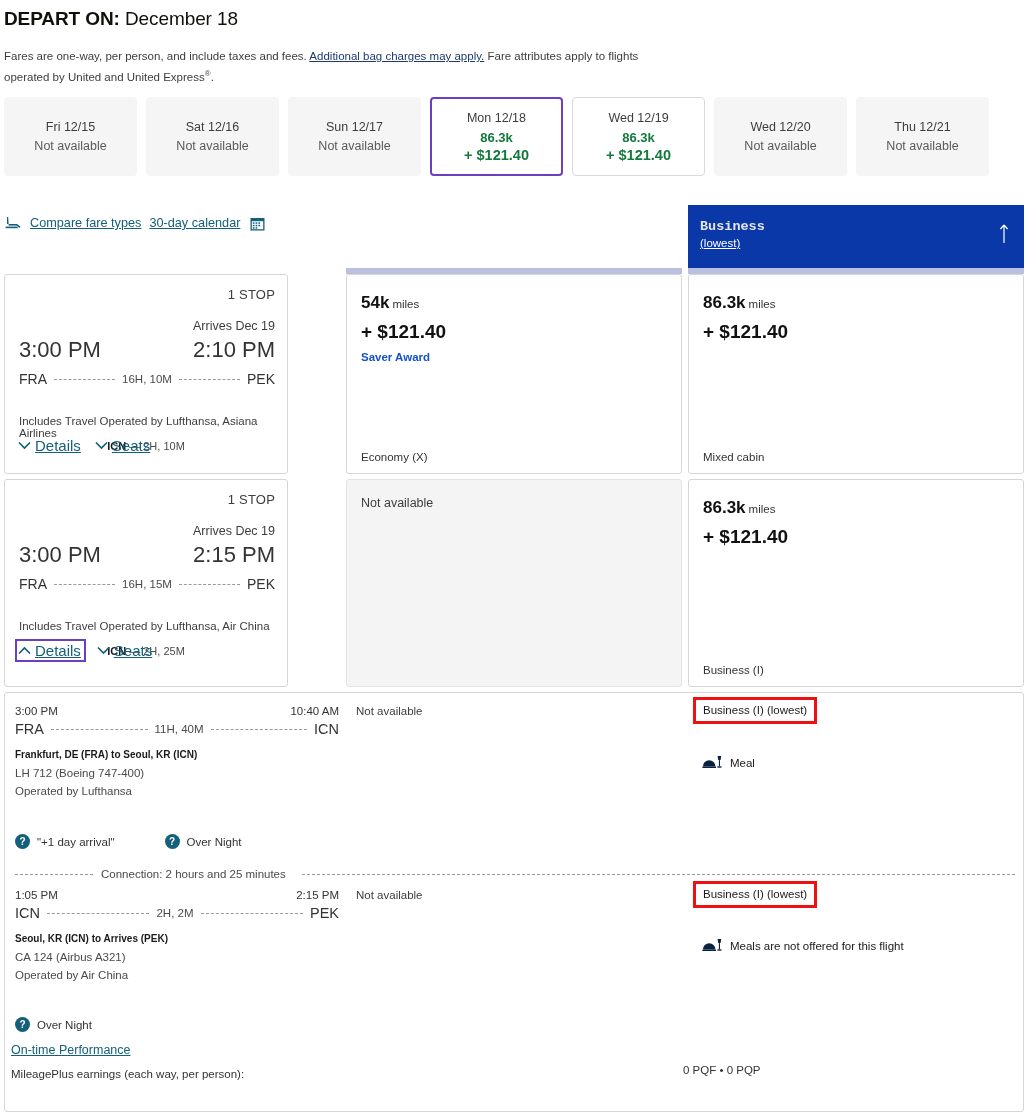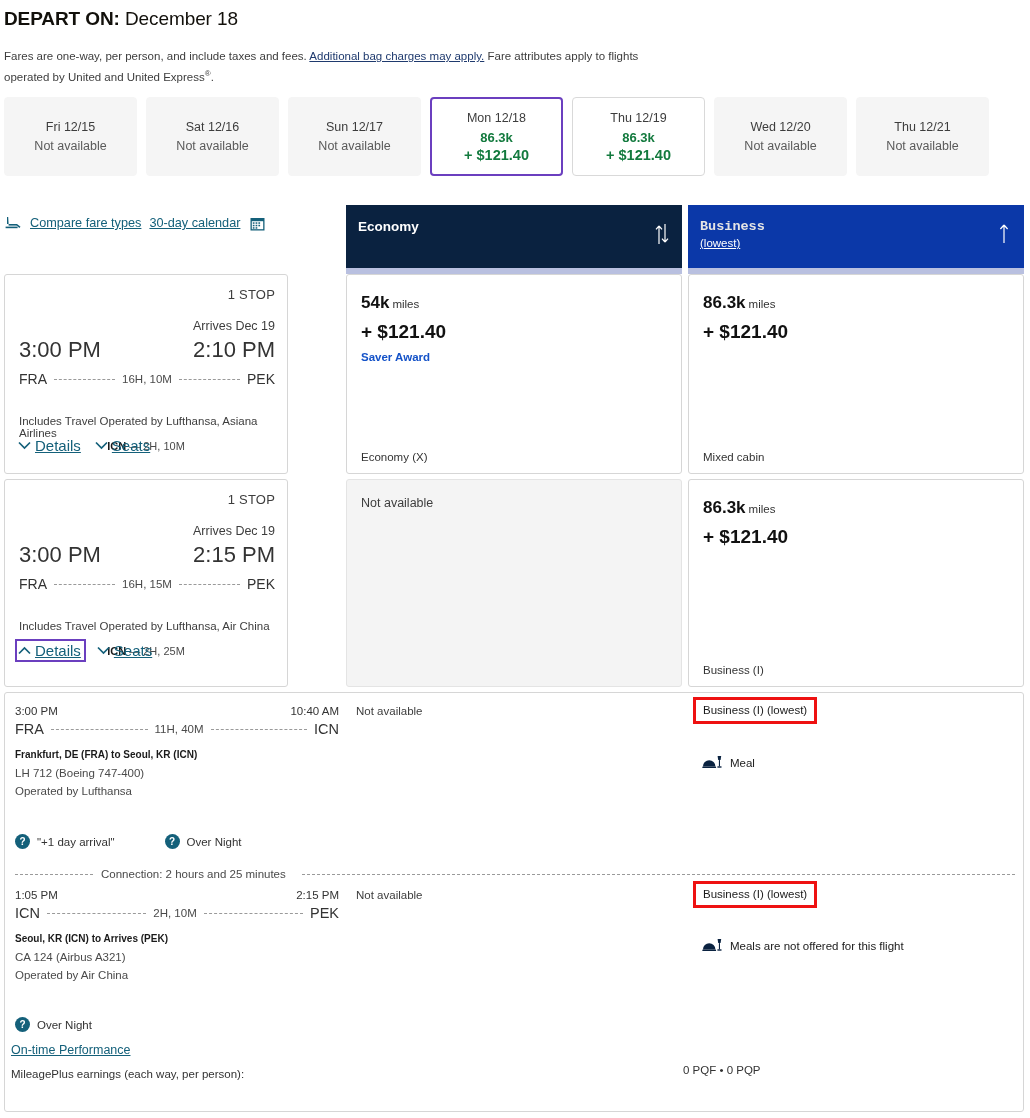--- a/index.html
+++ b/index.html
@@ -335,21 +335,21 @@
       <div class="date-card unavailable">
         <div class="dlabel">Sun 12/17</div>
         <div class="dna">Not available</div>
       </div>
       <div class="date-card selected">
         <div class="dlabel">Mon 12/18</div>
         <div class="dmiles">86.3k</div>
         <div class="dprice">+ $121.40</div>
       </div>
       <div class="date-card available">
-        <div class="dlabel">Thu 12/19</div>
+        <div class="dlabel">Wed 12/19</div>
         <div class="dmiles">86.3k</div>
         <div class="dprice">+ $121.40</div>
       </div>
       <div class="date-card unavailable">
         <div class="dlabel">Wed 12/20</div>
         <div class="dna">Not available</div>
       </div>
       <div class="date-card unavailable">
         <div class="dlabel">Thu 12/21</div>
         <div class="dna">Not available</div>
@@ -376,29 +376,20 @@
         <rect x="8.4" y="6.3" width="1.7" height="1.5" fill="#14607a"></rect>
         <rect x="2.8" y="8.8" width="1.7" height="1.5" fill="#14607a"></rect>
         <rect x="5.6" y="8.8" width="1.7" height="1.5" fill="#14607a"></rect>
         <rect x="8.4" y="8.8" width="1.7" height="1.5" fill="#14607a"></rect>
         <rect x="2.8" y="11.2" width="1.7" height="1.5" fill="#14607a"></rect>
         <rect x="5.6" y="11.2" width="1.7" height="1.5" fill="#14607a"></rect>
       </svg>
     </span>
   </div>
 
-  <div class="col-head economy">
-    <div class="cname">Economy</div>
-    <span class="sort-icon">
-      <svg viewBox="0 0 16 22" width="16" height="22">
-        <path d="M5 21 L5 3 M5 3 L2 6.4 M5 3 L8 6.4" stroke="#ffffff" stroke-width="1.2" fill="none"></path>
-        <path d="M11 1 L11 19 M11 19 L8 15.6 M11 19 L14 15.6" stroke="#ffffff" stroke-width="1.2" fill="none"></path>
-      </svg>
-    </span>
-  </div>
   <div class="col-underbar economy"></div>
 
   <div class="col-head business">
     <div class="cname">Business</div>
     <a class="clowest" href="#">(lowest)</a>
     <span class="sort-icon">
       <svg viewBox="0 0 16 22" width="16" height="22">
         <path d="M8 20 L8 2 M8 2 L4.4 6 M8 2 L11.6 6" stroke="#ffffff" stroke-width="1.2" fill="none"></path>
       </svg>
     </span>
@@ -544,21 +535,21 @@
       <span class="ctext">Connection: 2 hours and 25 minutes</span>
       <span class="d2"></span>
     </div>
 
     <div class="seg">
       <div class="seg-times" style="left:10px; top:196px;">1:05 PM</div>
       <div class="seg-times" style="left:248px; top:196px; width:86px; text-align:right;">2:15 PM</div>
       <div class="seg-route" style="top:212px;">
         <span>ICN</span>
         <span class="dash"></span>
-        <span class="dur">2H, 10M</span>
+        <span class="dur">2H, 2M</span>
         <span class="dash"></span>
         <span>PEK</span>
       </div>
       <div class="seg-city" style="top:240px;">Seoul, KR (ICN) to Arrives (PEK)</div>
       <div class="seg-eq" style="top:258px;">CA 124 (Airbus A321)</div>
       <div class="seg-op" style="top:276px;">Operated by Air China</div>
       <div class="badge-row" style="top:324px;">
         <span class="qbadge">
           <span class="qmark">?</span>
           <span>Over Night</span>

